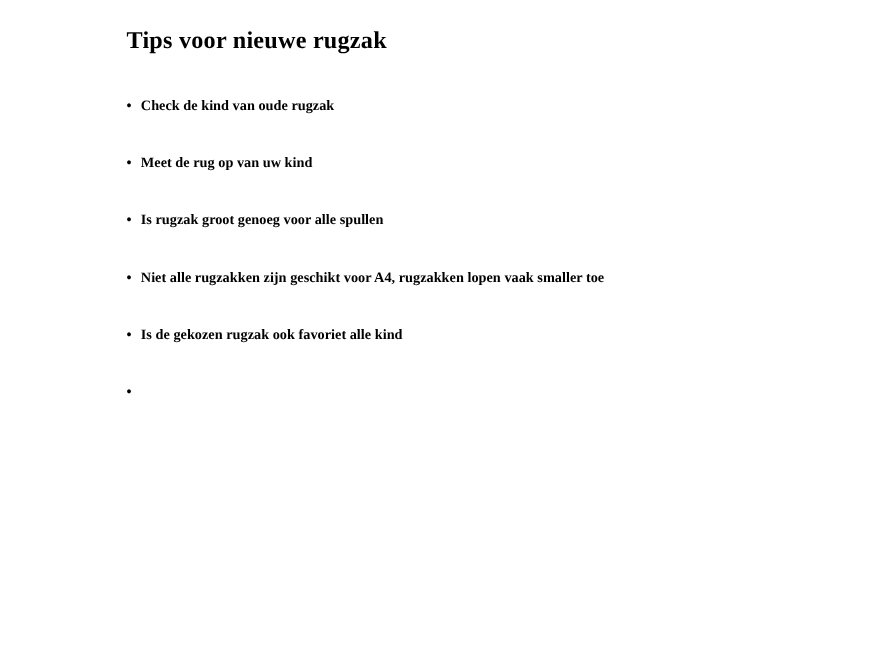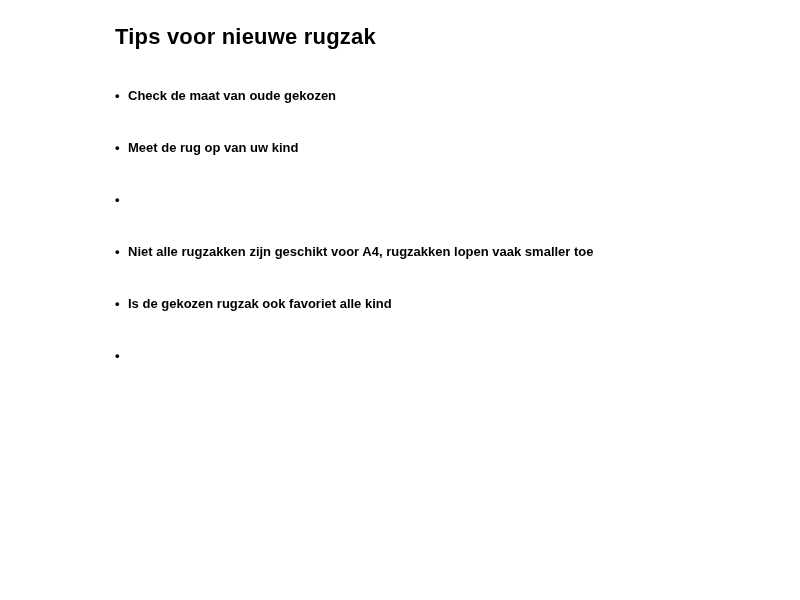--- a/index.html
+++ b/index.html
@@ -5,21 +5,21 @@
   html, body {
     margin: 0;
     padding: 0;
     background: #ffffff;
   }
   .slide {
     position: relative;
     width: 800px;
     height: 600px;
     background: #ffffff;
-    font-family: Liberation Sans, sans-serif;
+    font-family: Liberation Serif, serif;
     color: #000000;
     overflow: hidden;
   }
   .slide-title {
     position: absolute;
     left: 115px;
     top: 24px;
     margin: 0;
     font-size: 22px;
     font-weight: 700;
@@ -55,28 +55,29 @@
 </style>
 </head>
 <body>
 
 <div class="slide">
   <h1 class="slide-title">Tips voor nieuwe rugzak</h1>
 
   <ul class="bullet-list">
     <li class="bullet-item">
       <span class="bullet-marker">•</span>
-      <span>Check de maat van oude gekozen</span>
+      <span>Check de kind van oude rugzak</span>
     </li>
     <li class="bullet-item">
       <span class="bullet-marker">•</span>
       <span>Meet de rug op van uw kind</span>
     </li>
     <li class="bullet-item">
       <span class="bullet-marker">•</span>
+      <span>Is rugzak groot genoeg voor alle spullen</span>
     </li>
     <li class="bullet-item">
       <span class="bullet-marker">•</span>
       <span>Niet alle rugzakken zijn geschikt voor A4, rugzakken lopen vaak smaller toe</span>
     </li>
     <li class="bullet-item">
       <span class="bullet-marker">•</span>
       <span>Is de gekozen rugzak ook favoriet alle kind</span>
     </li>
     <li class="bullet-item">

